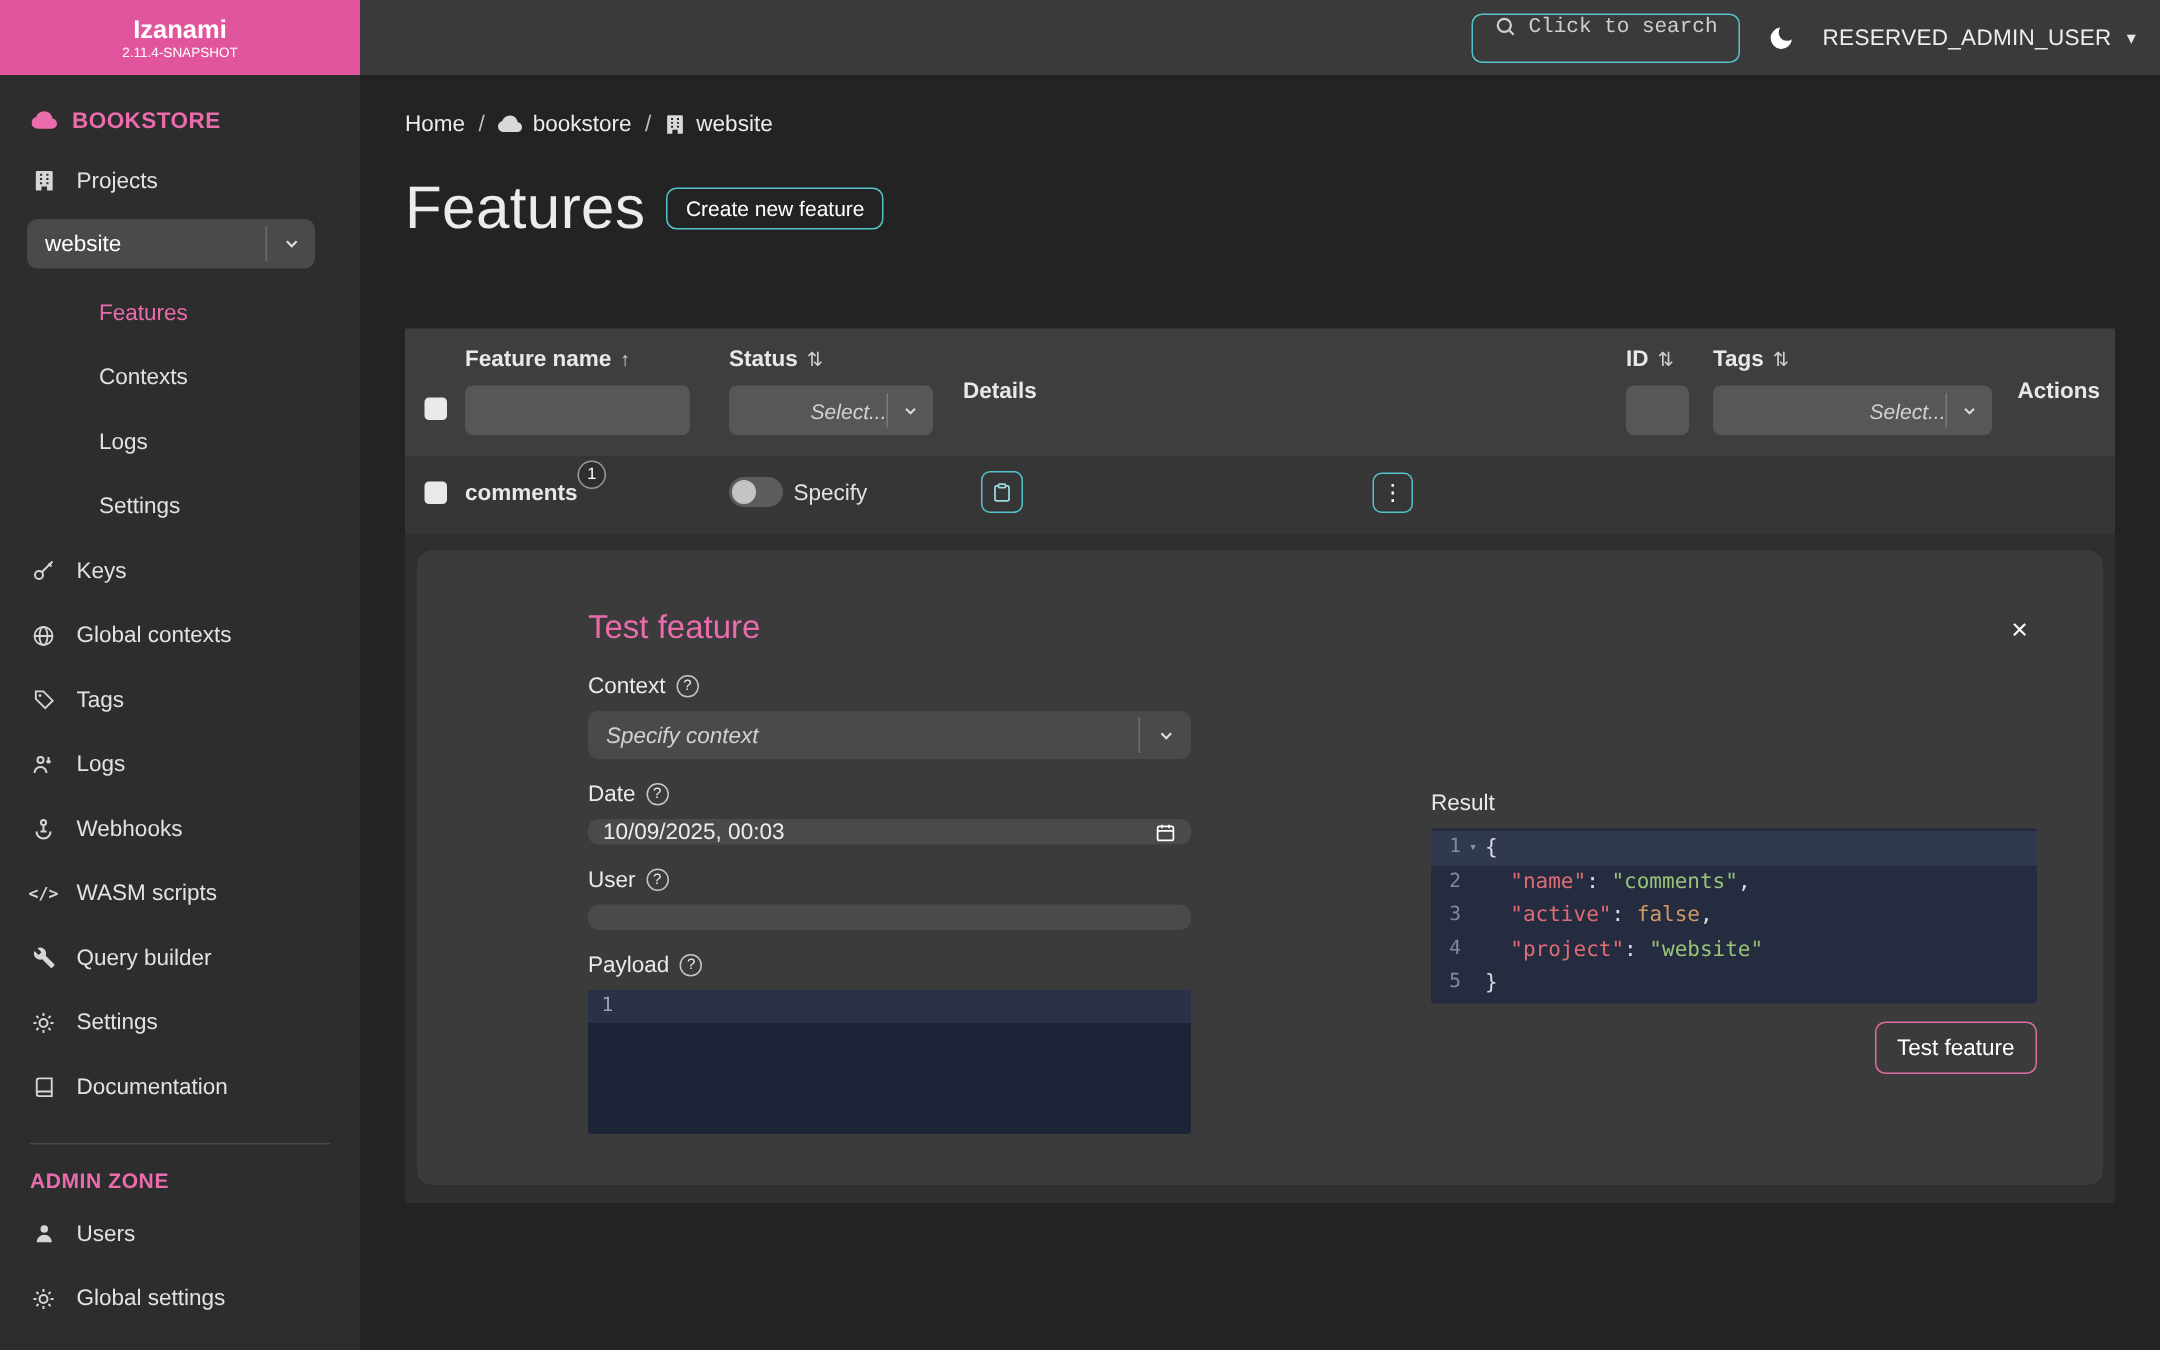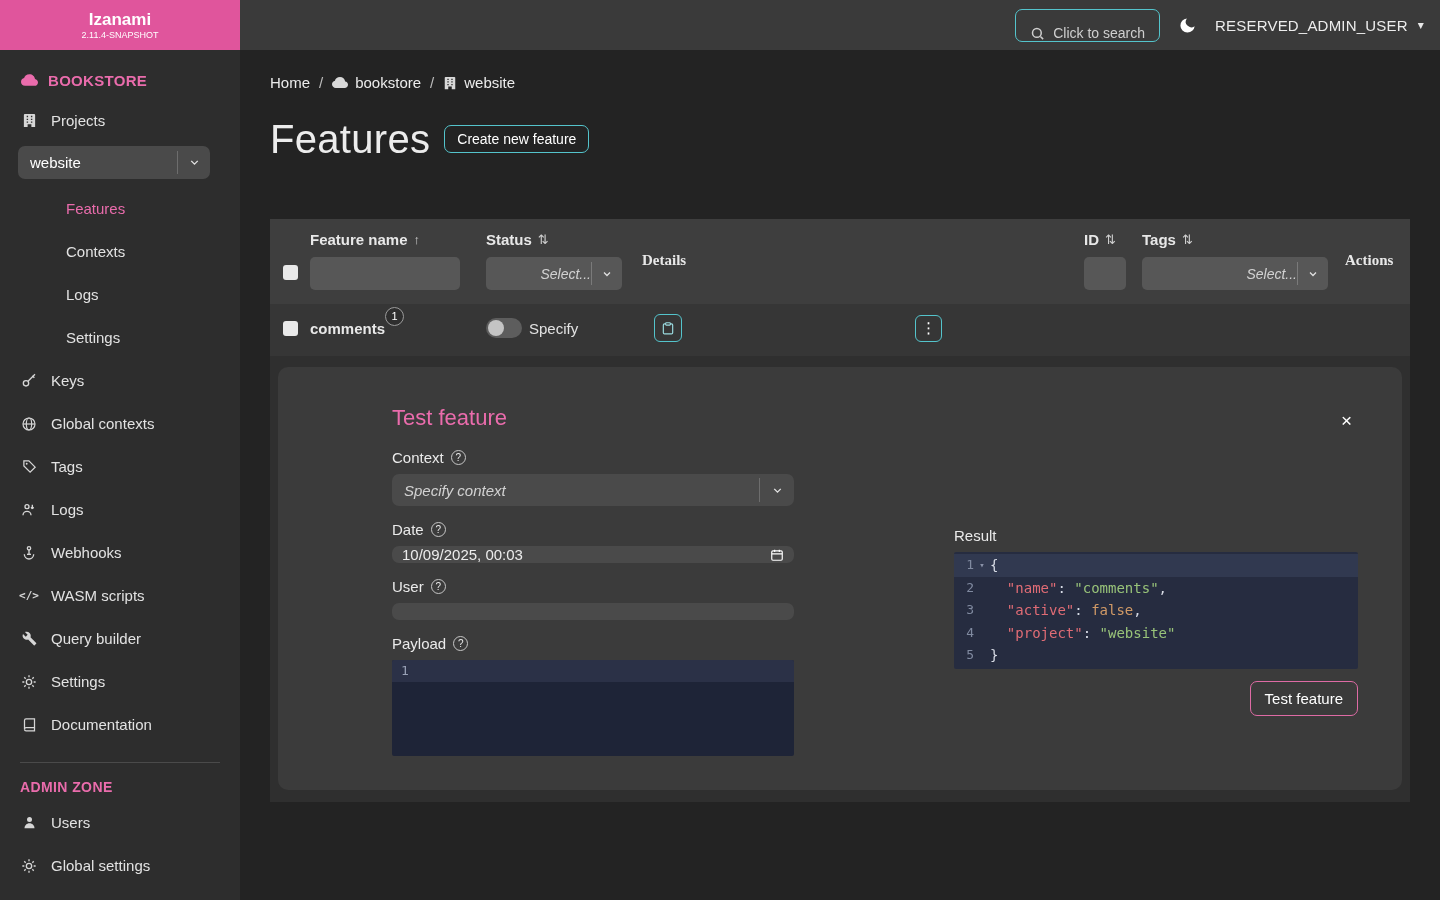--- a/index.html
+++ b/index.html
@@ -14,23 +14,23 @@
   body{width:1440px;height:900px;overflow:hidden;background:var(--bg-page);
     font-family:"Liberation Sans",sans-serif;color:#e8e8e8;font-size:15px;}
   .app{width:1440px;height:900px;display:flex;flex-direction:column;}
   
   .topbar{flex:0 0 50px;height:50px;background:var(--bg-top);display:flex;align-items:center;}
   .logo{width:240px;height:50px;background:var(--pink-logo);display:flex;flex-direction:column;
     align-items:center;justify-content:center;cursor:pointer;}
   .logo-title{font-size:17px;font-weight:bold;color:#fff;line-height:1.15;}
   .logo-version{font-size:9px;color:#fff;}
   .topbar-right{margin-left:auto;display:flex;align-items:center;gap:18px;padding-right:16px;}
-  .search-btn{display:flex;align-items:flex-end;gap:8px;height:33px;padding:0 14px;
+  .search-btn{display:flex;align-items:flex-start;gap:8px;height:33px;padding:0 14px;
     background:transparent;border:1px solid var(--teal);border-radius:7px;color:#cfcfcf;
-    font-size:14px;font-family:Liberation Sans, sans-serif;cursor:pointer;}
+    font-size:14px;font-family:Liberation Mono, monospace;cursor:pointer;}
   .search-btn svg{color:#cfcfcf;}
   .moon-btn{background:none;border:none;color:#fff;cursor:pointer;display:flex;padding:0;}
   .user-menu{display:flex;align-items:center;gap:10px;cursor:pointer;color:#ededed;
     font-size:15px;letter-spacing:.2px;}
   .user-caret{font-size:12px;color:#e8e8e8;}
   
   .body-row{flex:1;display:flex;overflow:hidden;}
   
   .sidebar{flex:0 0 240px;width:240px;background:var(--bg-side);overflow:hidden;padding-top:6px;}
   .tenant{display:flex;align-items:center;gap:10px;padding:16px 20px 10px;color:var(--pink);
@@ -63,21 +63,21 @@
   .thead{display:flex;background:var(--bg-thead);padding:12px 0 14px;}
   .c-check{flex:0 0 40px;display:flex;justify-content:center;}
   .c-name{flex:0 0 176px;}
   .c-status{flex:0 0 156px;}
   .c-details{flex:1;}
   .c-id{flex:0 0 58px;padding-left:12px;}
   .c-tags{flex:0 0 204px;padding-left:12px;}
   .c-actions{flex:0 0 76px;padding-left:11px;}
   .th-label{display:flex;align-items:center;gap:6px;font-weight:bold;font-size:15px;margin-bottom:9px;}
   .sort-icon{font-size:13px;color:#cfcfcf;font-weight:normal;}
-  .th-center{padding-top:21px;font-weight:bold;font-size:15px;font-family:Liberation Serif, serif;}
+  .th-center{padding-top:21px;font-weight:bold;font-size:15px;}
   .filter-input{height:33px;background:var(--input-light);border:none;border-radius:5px;
     color:#fff;font-size:14px;padding:0 8px;font-family:inherit;outline:none;}
   .fi-name{width:150px;}
   .fi-id{width:42px;}
   .filter-select{height:33px;background:var(--input-light);border-radius:5px;display:flex;
     align-items:center;cursor:pointer;}
   .fsel-status{width:136px;}
   .fsel-tags{width:186px;}
   .fsel-text{flex:1;padding-left:10px;font-style:italic;color:#d2d2d2;font-size:14px;text-align:right;}
   .fsel-div{width:1px;align-self:stretch;margin:5px 0;background:#7a7a7a;}

